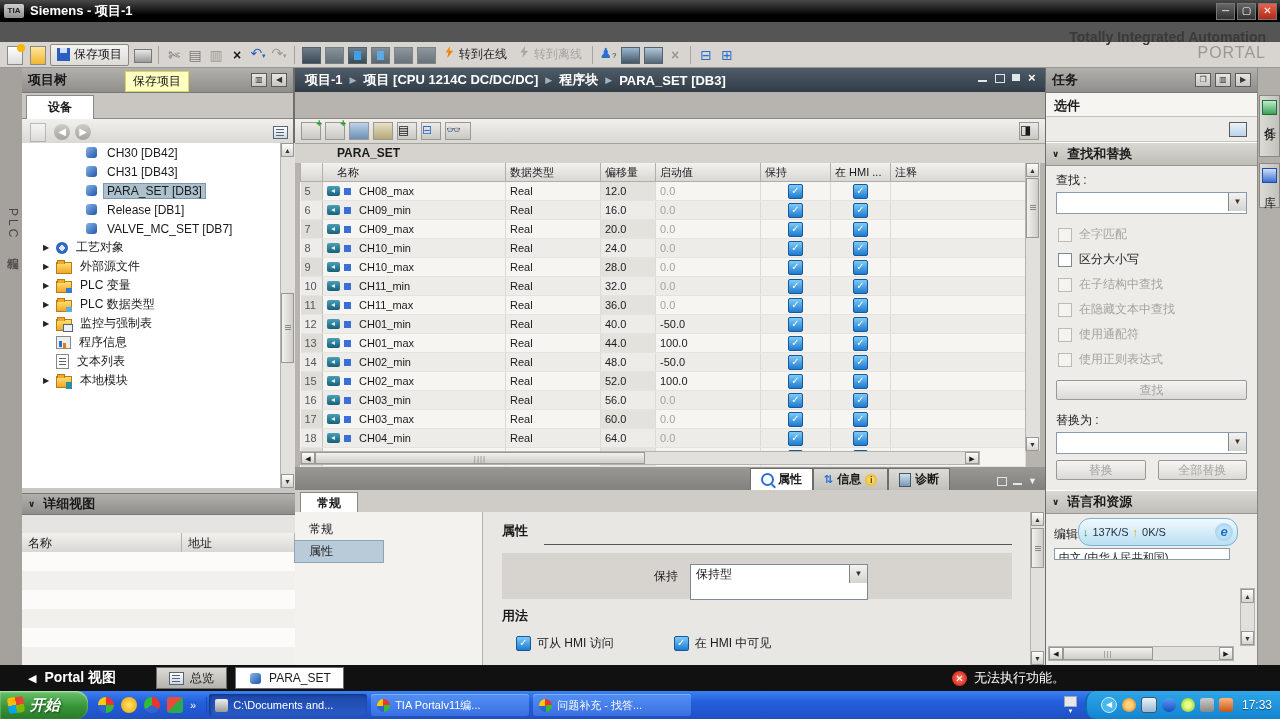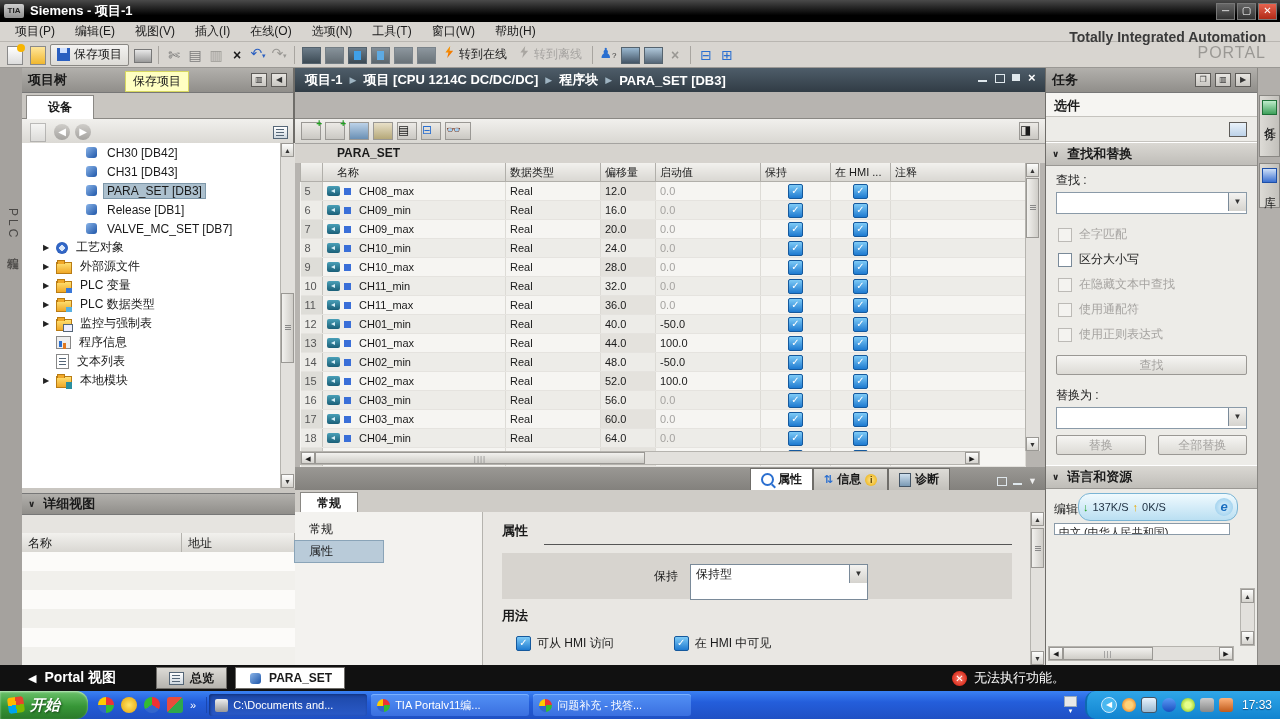--- a/index.html
+++ b/index.html
@@ -213,21 +213,21 @@
             display:flex;flex-direction:column;align-items:center;gap:3px;padding:4px 0;box-sizing:border-box;}
   .side-tab .vtext{color:#1a1a1a;letter-spacing:1px;}
   .sicon{width:13px;height:13px;}
   .sicon.tasks{background:linear-gradient(#bfeccb,#3da05a);border:1px solid #1f7038;}
   .sicon.lib{background:linear-gradient(#cfe0f8,#3a6fd0);border:1px solid #1d4fa8;}
   
   .portalbar{left:0;top:665px;width:1280px;height:26px;background:#111;display:flex;align-items:center;color:#fff;}
   .pv{display:flex;align-items:center;gap:8px;margin-left:28px;font-size:14px;font-weight:bold;}
   .pv .tri{font-size:11px;}
   .btab{height:20px;display:flex;align-items:center;gap:6px;padding:0 12px;margin-left:40px;
-        background:linear-gradient(#dddbd6,#b5b3ae);color:#1a1a1a;border:1px solid #6f6d69;font-size:12px;font-weight:bold;}
+        background:linear-gradient(#dddbd6,#b5b3ae);color:#1a1a1a;border:1px solid #6f6d69;font-size:12px;}
   .btab.on{background:#fff;margin-left:8px;}
   .gridico{width:13px;height:11px;background:linear-gradient(#fff,#cfd8e0);border:1px solid #567;position:relative;}
   .gridico::after{content:"";position:absolute;left:2px;top:2px;width:8px;height:1px;background:#567;box-shadow:0 3px 0 #567,0 6px 0 #567;}
   .errgrp{margin-left:auto;margin-right:215px;display:flex;align-items:center;gap:7px;font-size:13px;}
   .errico{width:15px;height:15px;border-radius:50%;background:radial-gradient(#ff7a6a,#c81000);color:#fff;
           text-align:center;line-height:15px;font-size:10px;font-weight:bold;}
   
   .taskbar{left:0;top:691px;width:1280px;height:28px;background:linear-gradient(#3a81f3,#245edb 40%,#1f50c4);display:flex;align-items:center;}
   .startbtn{width:88px;height:28px;border-radius:0 12px 12px 0;background:linear-gradient(#6cc26c,#379637 55%,#2a7a2a);
             display:flex;align-items:center;gap:6px;padding-left:8px;box-sizing:border-box;box-shadow:inset 0 1px 2px #bfe8bf;}
@@ -270,32 +270,20 @@
   <div class="abs titlebar">
     <span class="tia-logo">TIA</span>
     <span class="ttl">Siemens - 项目-1</span>
     <span class="wctl">
       <span class="wbtn">─</span>
       <span class="wbtn">▢</span>
       <span class="wbtn close">✕</span>
     </span>
   </div>
 
-  <div class="abs menubar">
-
-  <span class="menuitem">项目(P)</span>
-      <span class="menuitem">编辑(E)</span>
-      <span class="menuitem">视图(V)</span>
-      <span class="menuitem">插入(I)</span>
-      <span class="menuitem">在线(O)</span>
-      <span class="menuitem">选项(N)</span>
-      <span class="menuitem">工具(T)</span>
-      <span class="menuitem">窗口(W)</span>
-      <span class="menuitem">帮助(H)</span>
-    </div>
 
   <div class="abs toolbar">
     <span class="tbi">
         <span class="abs ic-page star"></span>
       </span>
     <span class="tbi">
         <span class="abs ic-page open"></span>
       </span>
     <span class="savebtn">
       <span class="floppy"></span>
@@ -834,20 +822,24 @@
           <div class="crow dis">
             <span class="ckbox"></span>
             <span>全字匹配</span>
           </div>
 
           <div class="crow">
             <span class="ckbox"></span>
             <span>区分大小写</span>
           </div>
 
+          <div class="crow dis">
+            <span class="ckbox"></span>
+            <span>在子结构中查找</span>
+          </div>
 
           <div class="crow dis">
             <span class="ckbox"></span>
             <span>在隐藏文本中查找</span>
           </div>
 
           <div class="crow dis">
             <span class="ckbox"></span>
             <span>使用通配符</span>
           </div>

